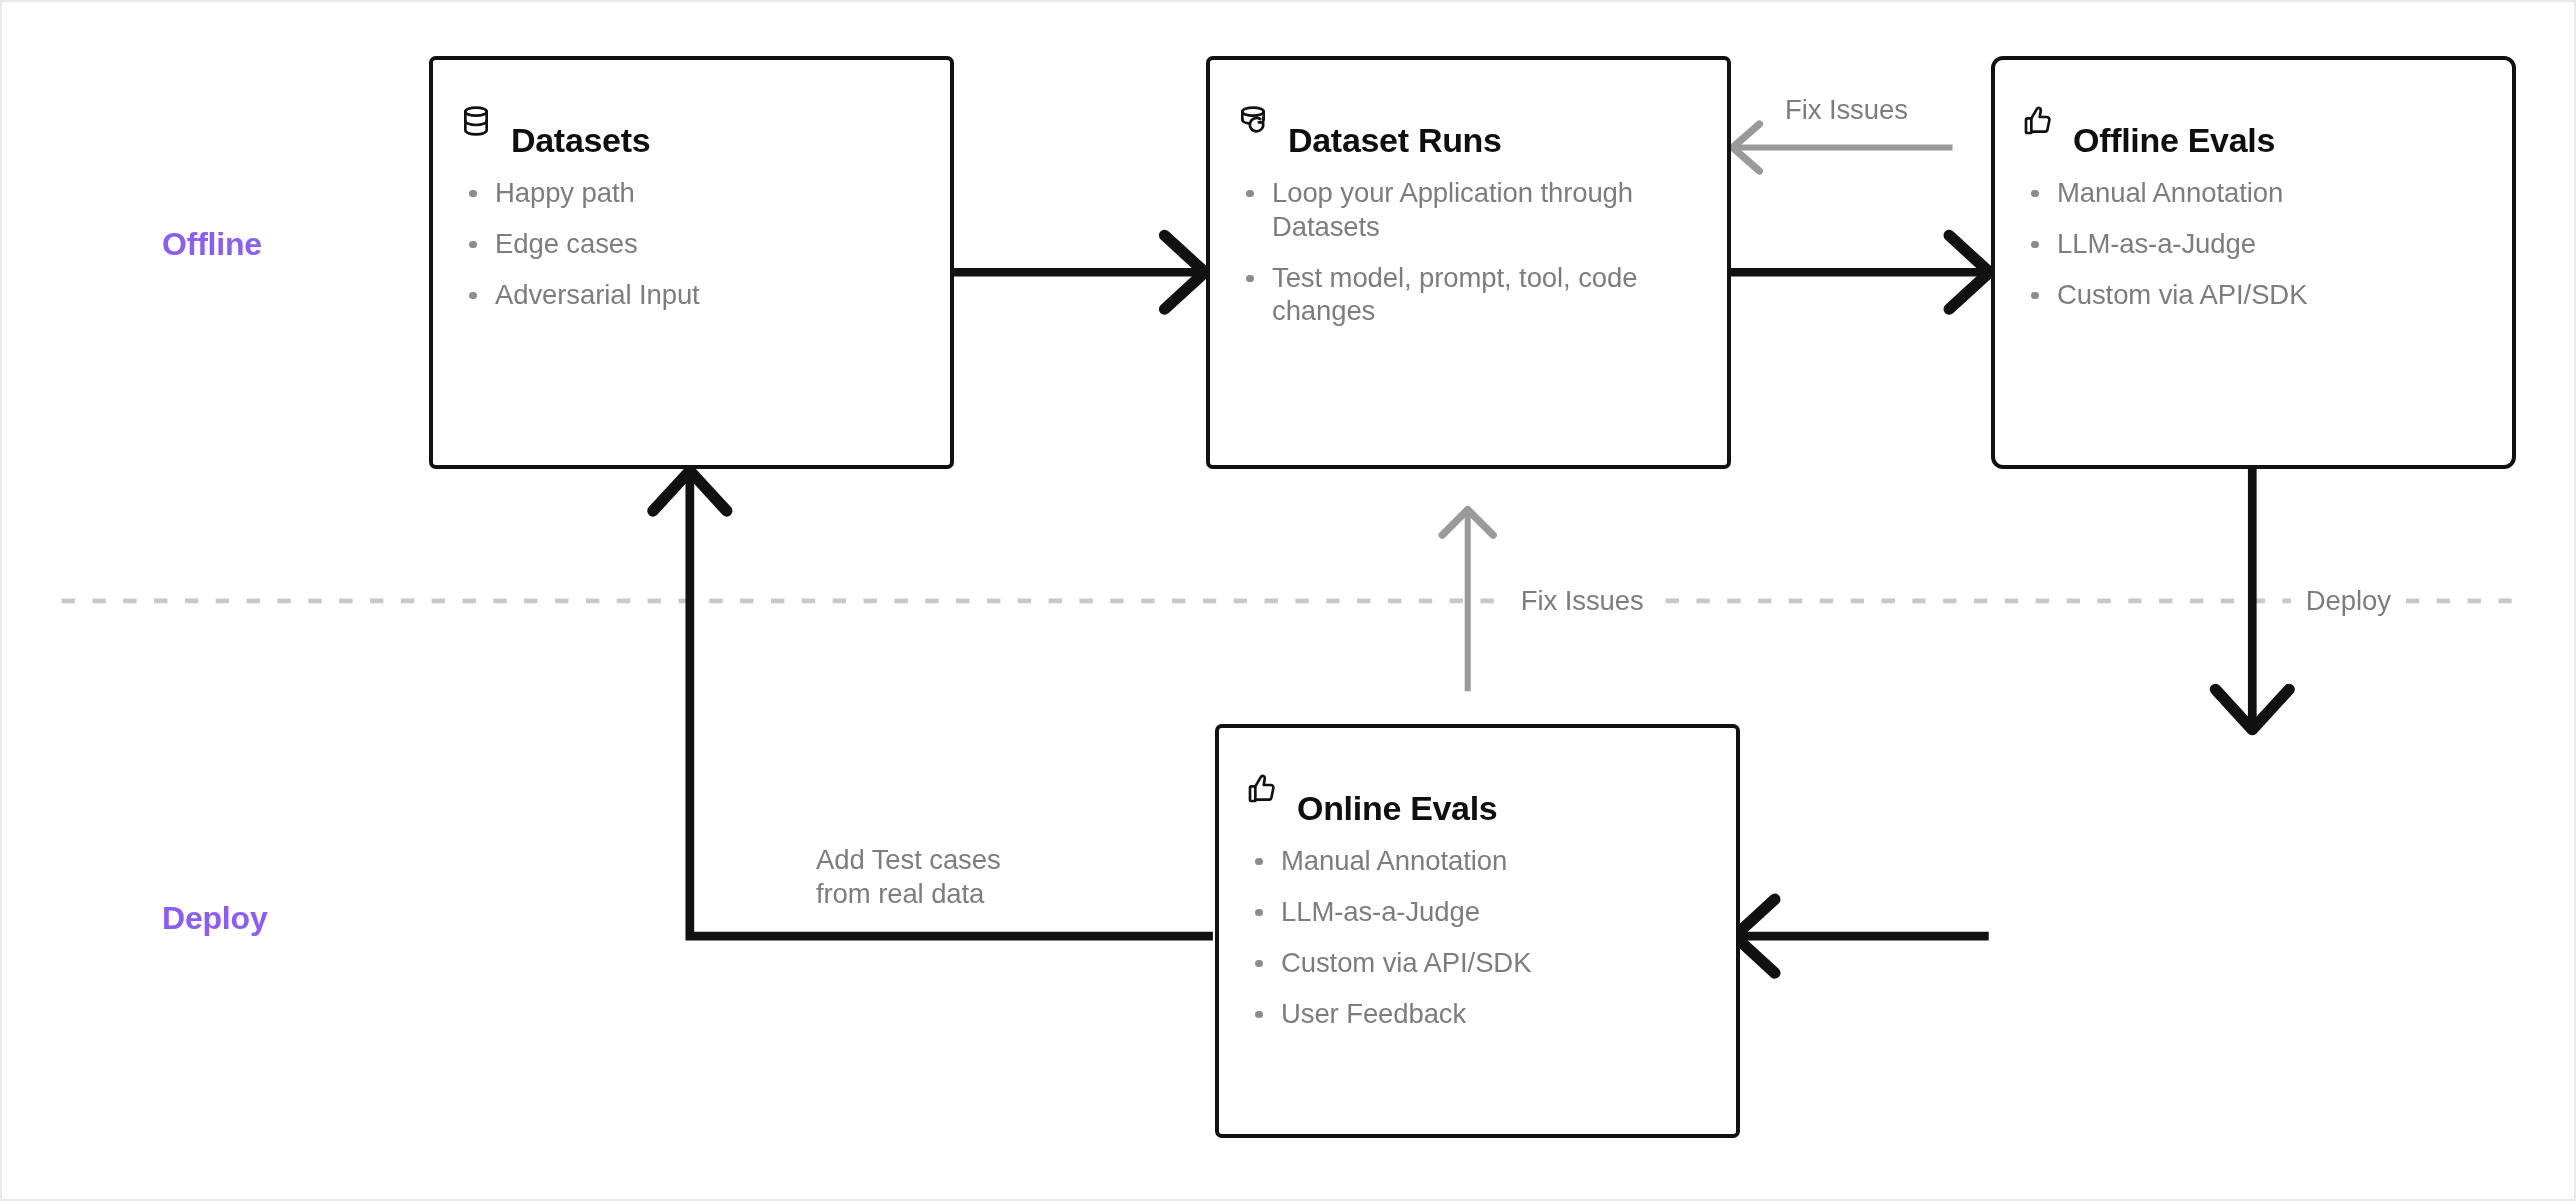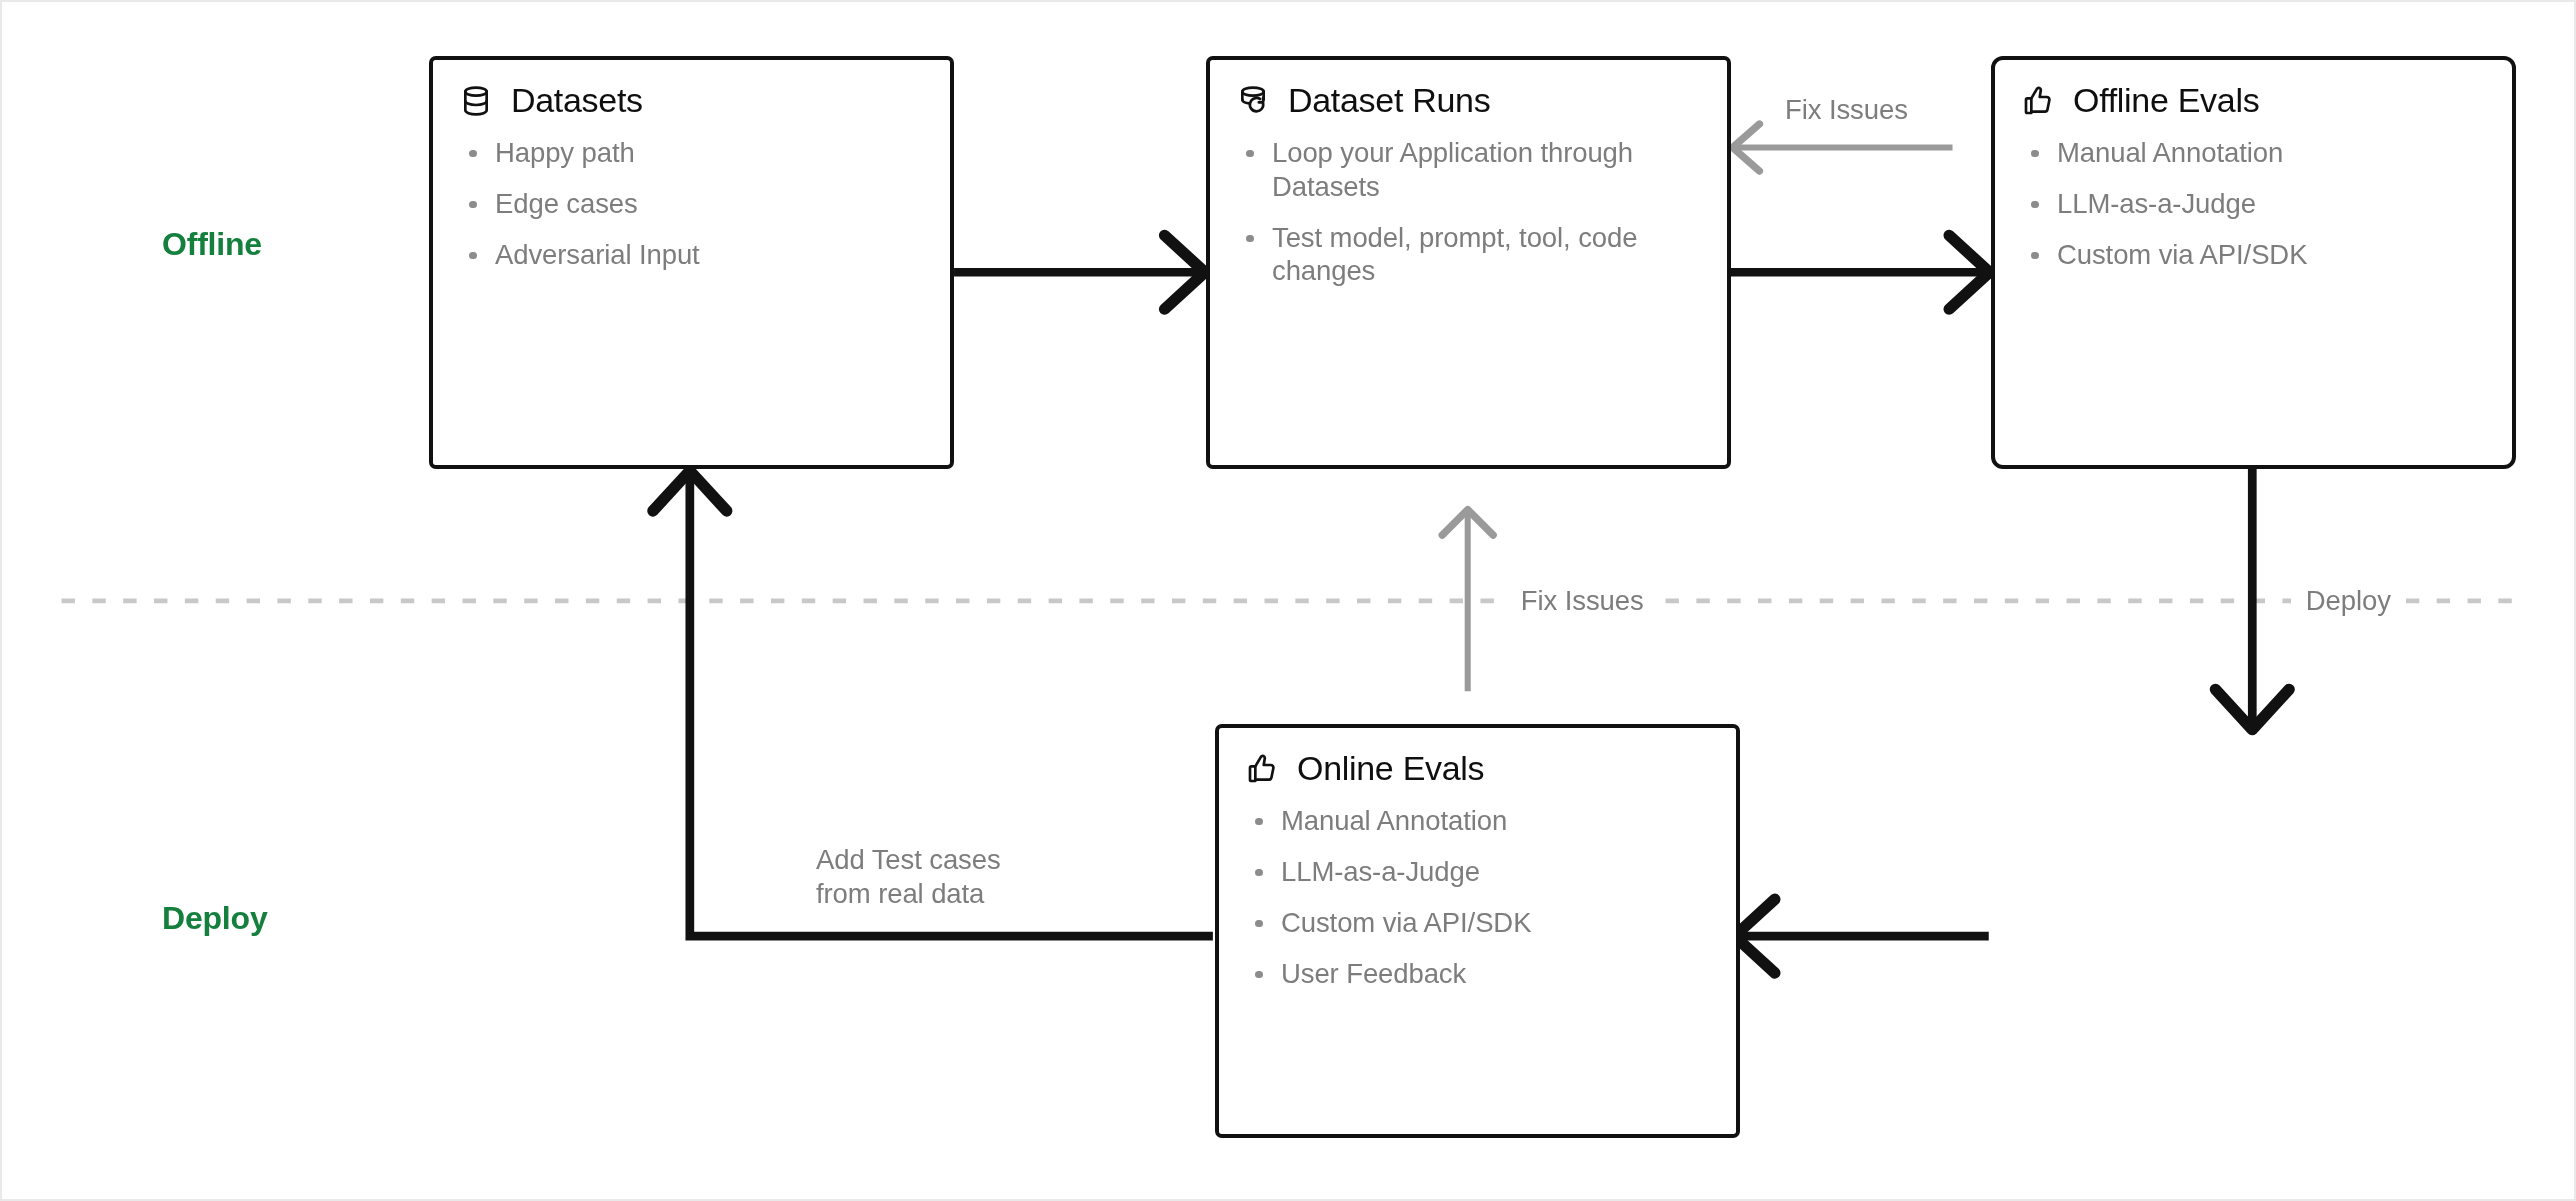--- a/index.html
+++ b/index.html
@@ -49,25 +49,26 @@
   .node-icon {
     width: 32px;
     height: 32px;
     flex: 0 0 32px;
     display: block;
     color: #111111;
   }
   .node-icon svg { display: block; width: 32px; height: 32px; }
   .node-title {
     font-size: 34px;
-    font-weight: normal;
+    font-weight: bold;
     color: #0f0f0f;
     letter-spacing: -0.3px;
     line-height: 1.05;
     white-space: nowrap;
+    margin-top: 40px;
   }
   .bullets {
     list-style: none;
     margin: 0;
     padding: 0 0 0 4px;
   }
   .bullets li {
     position: relative;
     padding-left: 31px;
     margin: 0 0 17.4px 0;
@@ -93,21 +94,21 @@
   #node-dataset-runs    { left: 1204px; top: 54px;   width: 525px;  height: 413px; }
   #node-offline-evals   { left: 1989px; top: 54px;   width: 525px;  height: 413px; border-radius: 12px; }
   #node-online-evals    { left: 1213px; top: 722px; width: 525px;  height: 414px; }
   #node-observability   { left: 1989px; top: 728px; width: 525px;  height: 409px; }
 
   
   .row-label {
     position: absolute;
     font-size: 32px;
     font-weight: bold;
-    color: #15803d;
+    color: #8b5cf6;
     letter-spacing: -0.2px;
     z-index: 3;
   }
   #label-offline { left: 160px; top: 224px; }
   #label-online  { left: 160px; top: 898px; }
 
   
   .edge-label {
     position: absolute;
     font-size: 27.5px;

